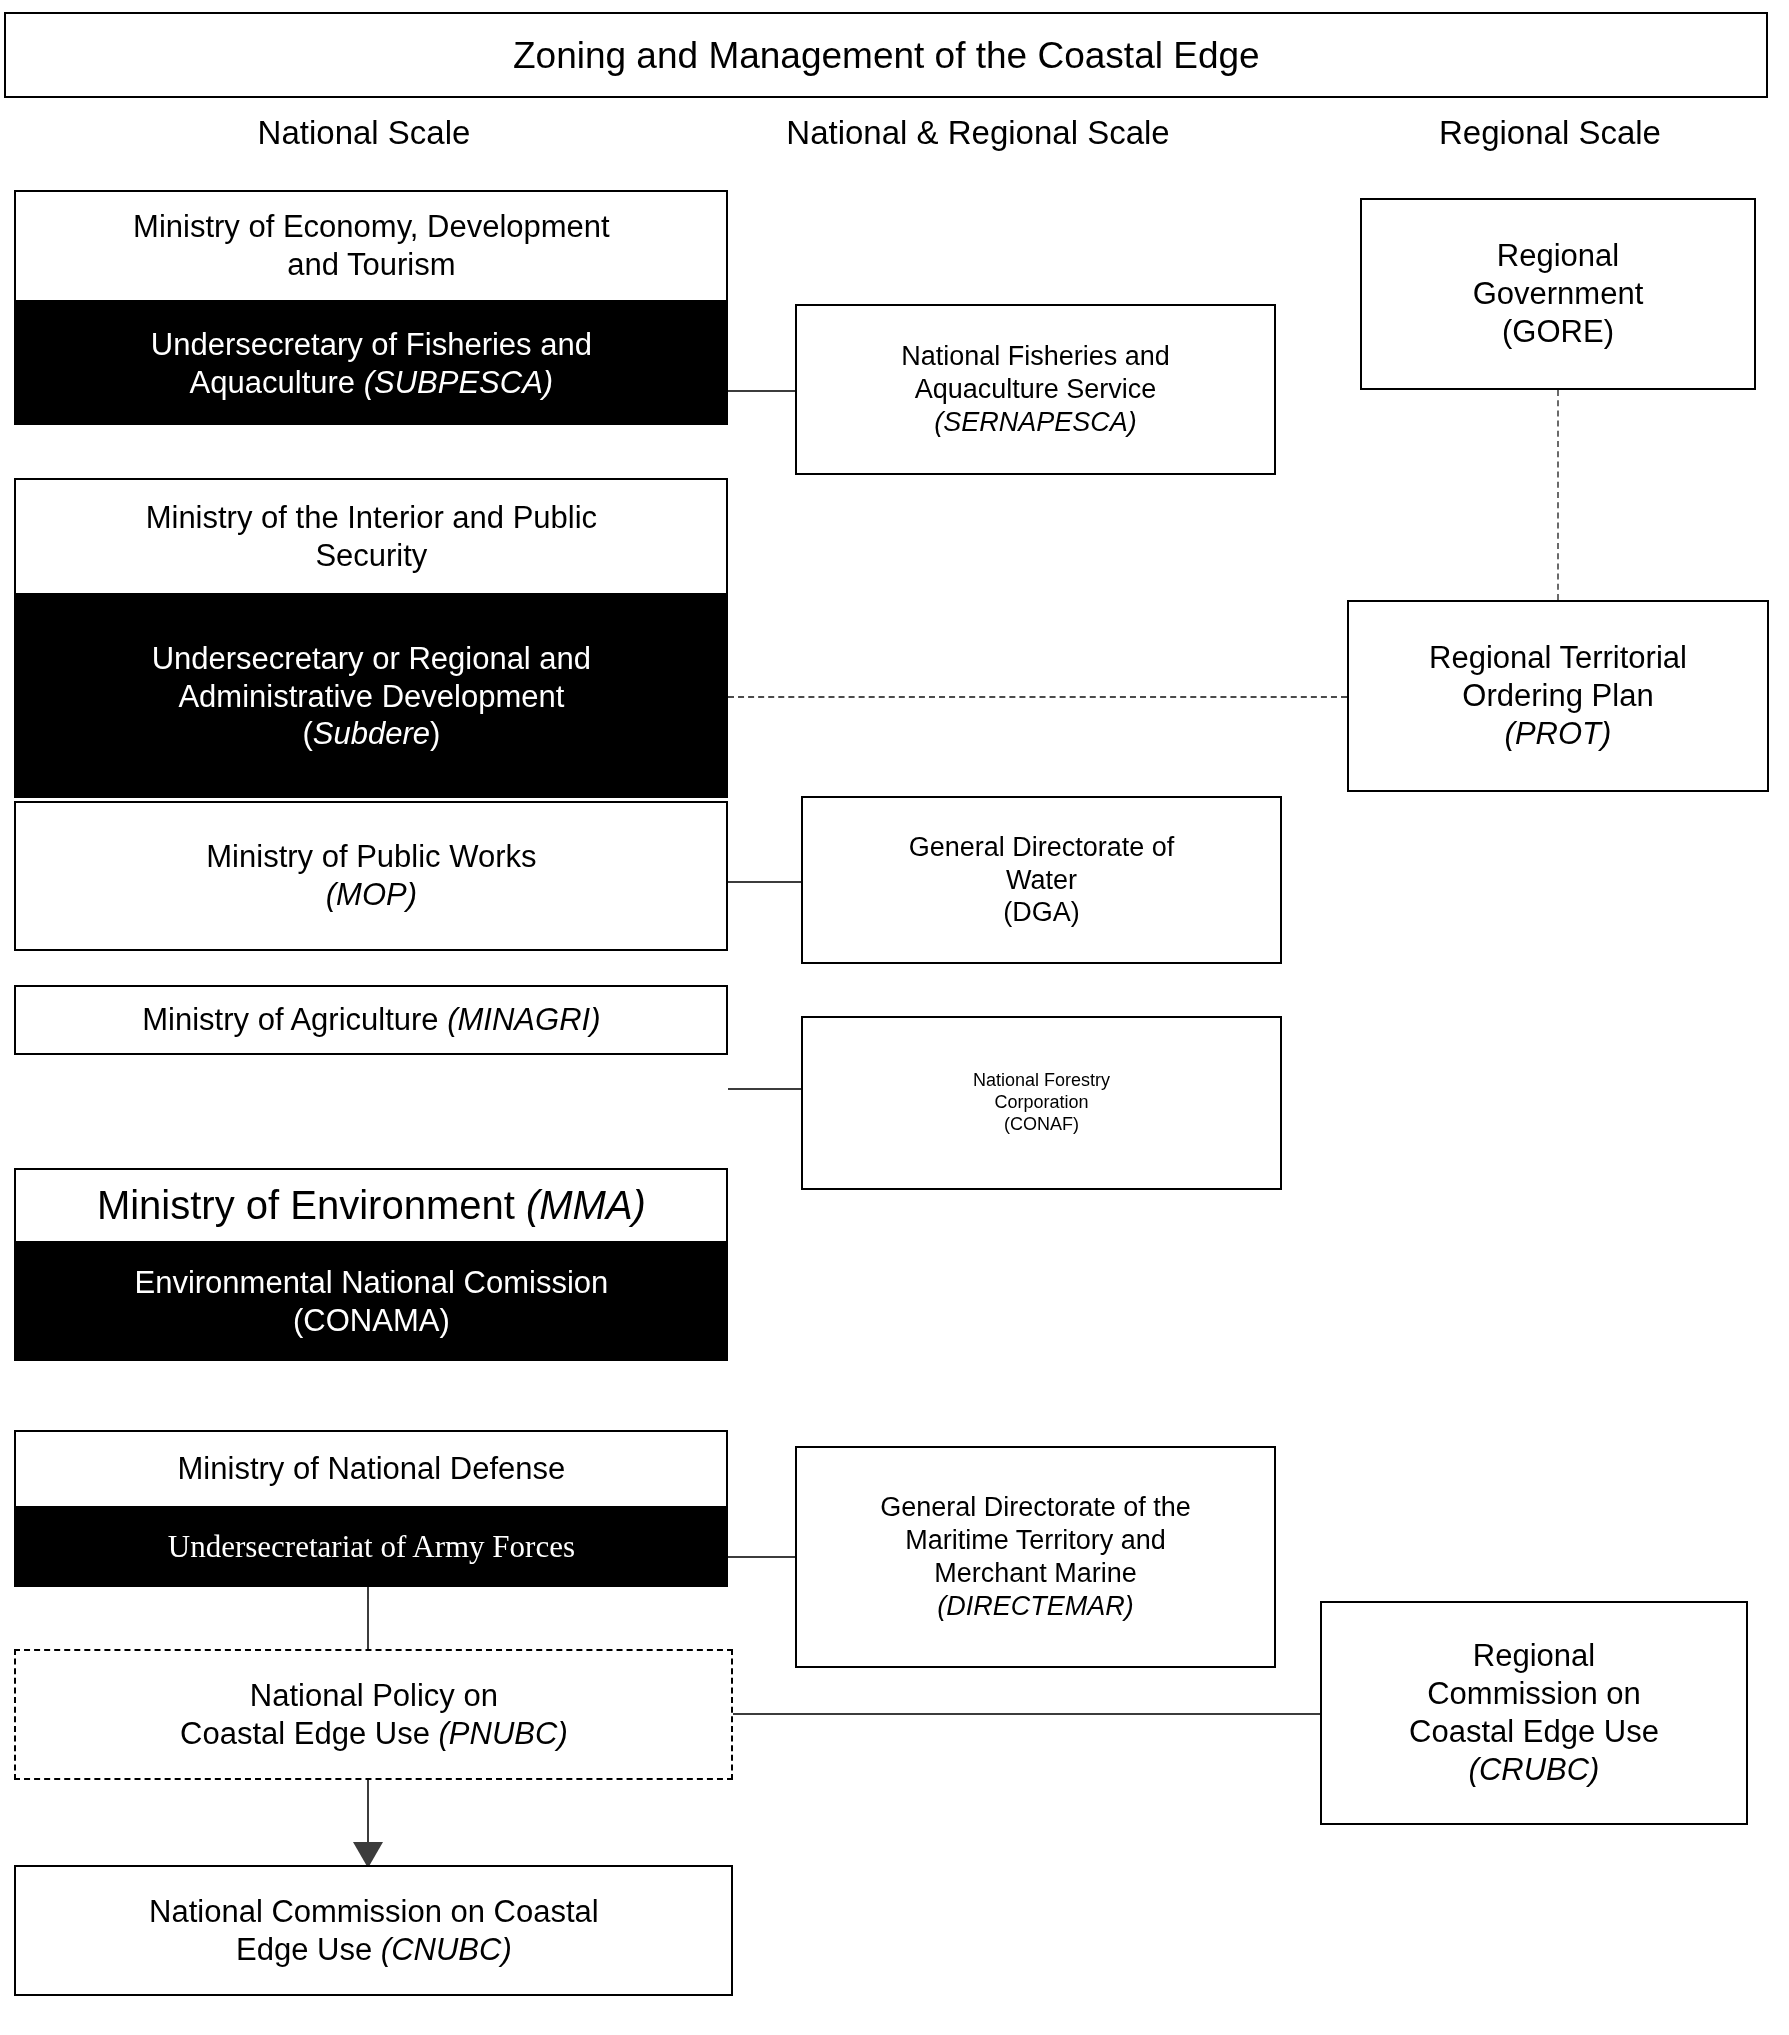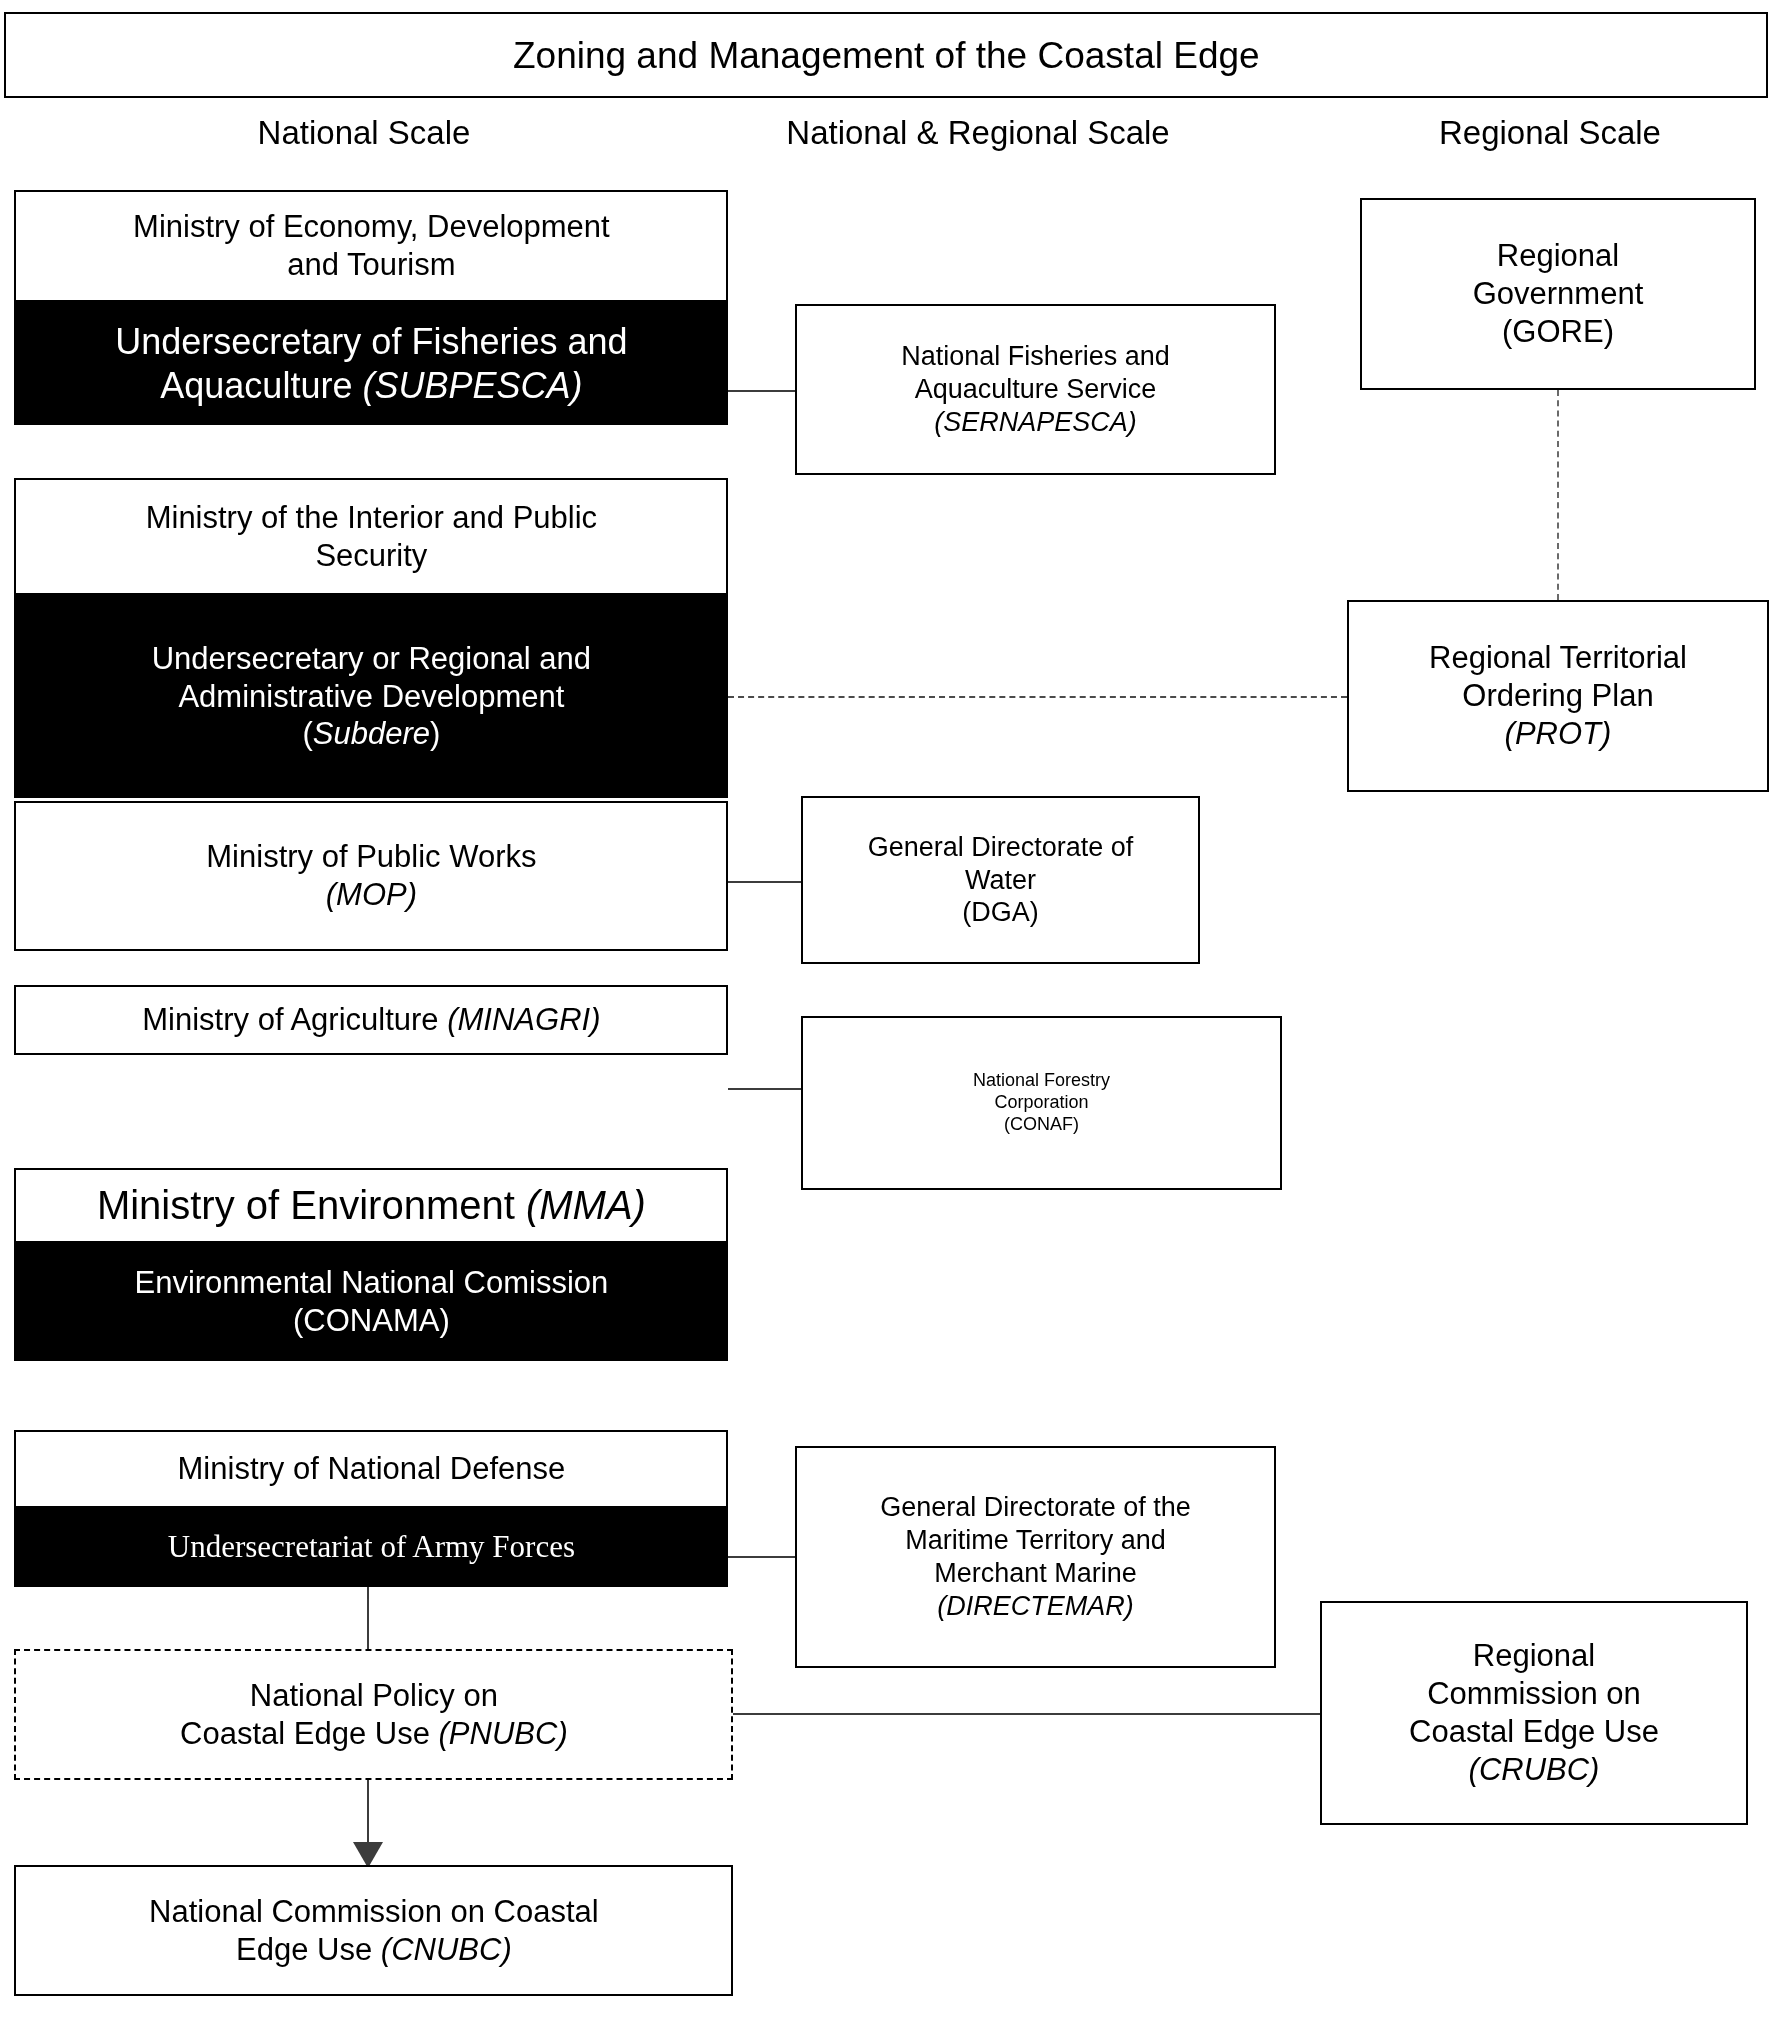--- a/index.html
+++ b/index.html
@@ -57,35 +57,35 @@
     text-align: center;
     font-size: 33px;
     white-space: nowrap;
   }
   #hdr-national      { left: 150px;  top: 114px; width: 428px; }
   #hdr-nat-regional  { left: 711px; top: 114px; width: 534px; }
   #hdr-regional      { left: 1347px; top: 114px; width: 406px; }
 
   
   #box-economy        { left: 14.4px; top: 190px;  width: 714px; height: 112px; font-size: 31px; }
-  #box-subpesca       { left: 14.4px; top: 302px;  width: 714px; height: 123px; font-size: 36px; }
+  #box-subpesca       { left: 14.4px; top: 302px;  width: 714px; height: 123px; font-size: 31px; }
   #box-interior       { left: 14.4px; top: 478px;  width: 714px; height: 117px; font-size: 31px; }
   #box-subdere        { left: 14.4px; top: 595px; width: 714px; height: 203px; font-size: 31px; }
   #box-mop            { left: 14.4px; top: 801px; width: 714px; height: 150px; font-size: 31px; }
   #box-minagri        { left: 14.4px; top: 985px; width: 714px; height: 70px; font-size: 31px; }
   #box-mma            { left: 14.4px; top: 1168px; width: 714px; height: 75px; font-size: 40px; }
   #box-conama         { left: 14.4px; top: 1243px; width: 714px; height: 118px; font-size: 31px; }
   #box-defense        { left: 14.4px; top: 1430px; width: 714px; height: 78px; font-size: 31px; }
   #box-army           { left: 14.4px; top: 1507px; width: 714px; height: 80px; font-size: 31px; font-family: Liberation Serif, serif; }
   #box-pnubc          { left: 14.4px; top: 1649px; width: 719px; height: 131px; font-size: 31px; }
   #box-cnubc          { left: 14.4px; top: 1865px; width: 719px; height: 131px; font-size: 31px; }
 
   
   #box-sernapesca     { left: 795px; top: 304px;  width: 481px; height: 171px; font-size: 27px; }
-  #box-dga            { left: 801px; top: 796px; width: 399px; height: 168px; font-size: 27px; }
+  #box-dga            { left: 801px; top: 796px; width: 481px; height: 168px; font-size: 27px; }
   #box-conaf          { left: 801px; top: 1016px; width: 481px; height: 174px; font-size: 18px; }
   #box-directemar     { left: 795px; top: 1446px; width: 481px; height: 222px; font-size: 27px; }
 
   
   #box-gore           { left: 1360px; top: 198px;  width: 396px; height: 192px; font-size: 31px; }
   #box-prot           { left: 1347px; top: 600px; width: 422px; height: 192px; font-size: 31px; }
   #box-crubc          { left: 1320px; top: 1601px; width: 428px; height: 224px; font-size: 31px; }
 
   
   .line {

